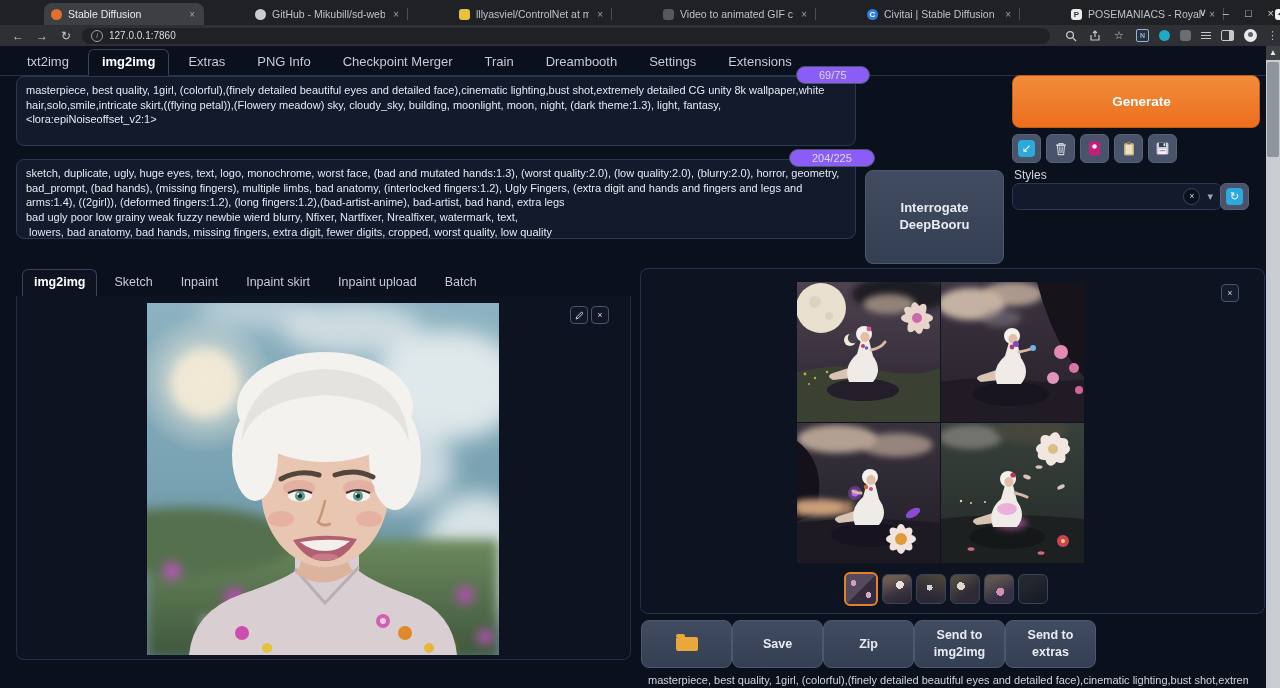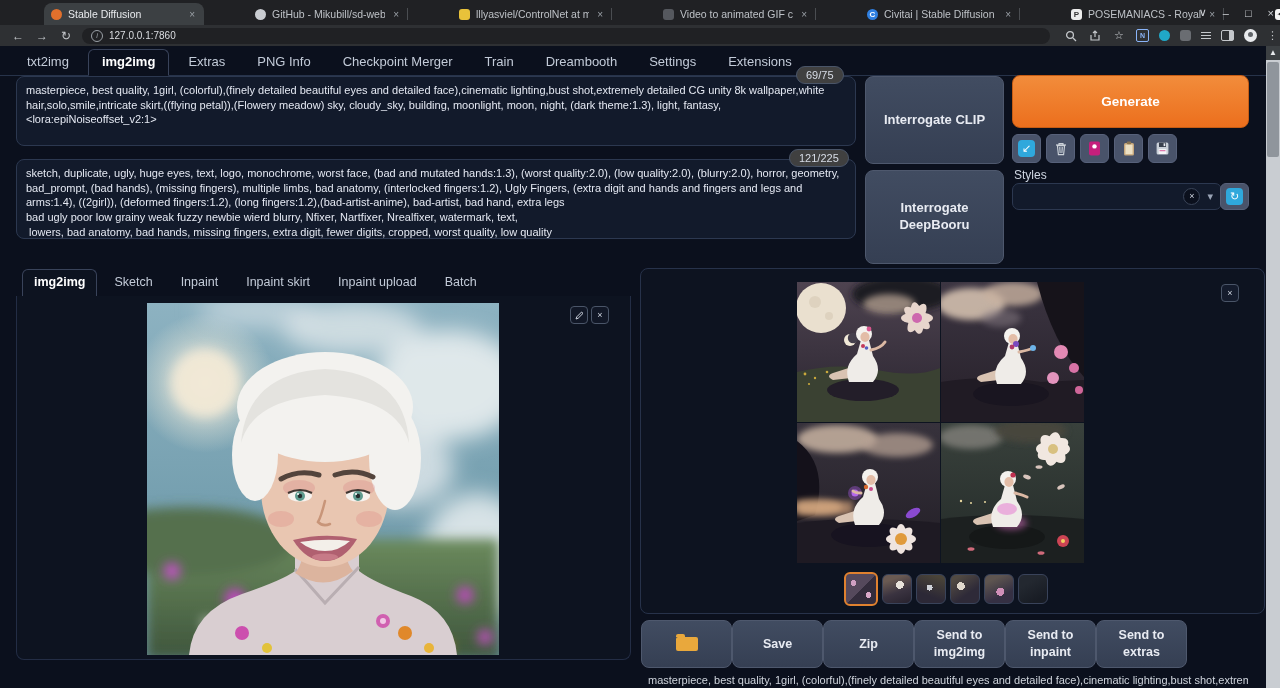--- a/index.html
+++ b/index.html
@@ -55,33 +55,33 @@
   #app{position:absolute;top:46px;left:0;width:1266px;height:480px;background:#0b101d;color:#e5e9f0;}
   .navtabs{display:flex;gap:6px;padding:3px 14px 0;height:26px;border-bottom:1px solid #27334a;align-items:flex-end;}
   .navtab{padding:4px 13px 6px;color:#c3cbd8;font-size:13px;white-space:nowrap;}
   .navtab.active{color:#fff;font-weight:700;border:1px solid #39435a;border-bottom:1px solid #0b101d;
     border-radius:6px 6px 0 0;margin-bottom:-1px;background:#0b101d;}
 
   .txtbox{position:absolute;background:#121a2b;border:1px solid #2c3850;border-radius:8px;
     color:#e4e8f2;font-size:11px;line-height:1.33;padding:6px 9px;white-space:pre-wrap;overflow:hidden;}
   #promptbox{left:16px;top:30px;width:820px;height:56px;}
   #negbox{left:16px;top:113px;width:820px;height:66px;}
-  .counter{position:absolute;background:#404040;border:1px solid #4a5568;border-radius:9px;
-    color:#d7dce6;font-size:11px;padding:2px 9px;}
+  .counter{position:absolute;background:#8b5cf6;border:1px solid #4a5568;border-radius:9px;
+    color:#d7dce6;font-size:11px;padding:2px 22px;}
   #cnt1{left:796px;top:20px;}
   #cnt2{left:789px;top:103px;}
 
   .graybtn{position:absolute;background:linear-gradient(180deg,#414c61,#353f53);border:1px solid #4e586d;
     border-radius:8px;color:#e8ebf2;font-size:13px;font-weight:700;display:flex;align-items:center;
     justify-content:center;text-align:center;line-height:1.3;}
   #interrclip{left:865px;top:30px;width:137px;height:86px;}
   #interrdb{left:865px;top:124px;width:137px;height:92px;}
   #generate{position:absolute;left:1012px;top:29px;width:235px;height:51px;
     background:linear-gradient(180deg,#f28c3b,#ec6f1d);border:1px solid #c65c14;border-radius:8px;
-    color:#fff;font-size:13.5px;font-weight:700;display:flex;align-items:center;justify-content:center;}
+    color:#fff;font-size:13.5px;font-weight:700;display:flex;align-items:center;justify-content:center;padding-left:11px;}
   .iconrow{position:absolute;left:1012px;top:88px;display:flex;gap:5px;}
   .minibtn{width:27px;height:27px;background:#49536a;border:1px solid #57617a;border-radius:6px;
     display:flex;align-items:center;justify-content:center;}
   .cyansq{width:17px;height:17px;background:#2fa8dc;border-radius:4px;color:#fff;font-size:11px;
     display:flex;align-items:center;justify-content:center;}
   .styles-label{position:absolute;left:1014px;top:122px;font-size:12px;color:#cfd6e2;}
   .styles-select{position:absolute;left:1012px;top:137px;width:200px;height:25px;background:#121a2b;
     border:1px solid #2c3850;border-radius:7px;display:flex;align-items:center;justify-content:flex-end;
     gap:7px;padding-right:8px;color:#9aa4b6;font-size:11px;}
   .clear-x{width:15px;height:15px;border-radius:50%;background:#0b101d;border:1px solid #3a4458;
@@ -235,23 +235,22 @@
       <div class="navtab">Settings</div>
       <div class="navtab">Extensions</div>
     </div>
 
     <div id="promptbox" class="txtbox">masterpiece, best quality, 1girl, (colorful),(finely detailed beautiful eyes and detailed face),cinematic lighting,bust shot,extremely detailed CG unity 8k wallpaper,white hair,solo,smile,intricate skirt,((flying petal)),(Flowery meadow) sky, cloudy_sky, building, moonlight, moon, night, (dark theme:1.3), light, fantasy,
 &lt;lora:epiNoiseoffset_v2:1&gt;</div>
     <div id="cnt1" class="counter">69/75</div>
     <div id="negbox" class="txtbox">sketch, duplicate, ugly, huge eyes, text, logo, monochrome, worst face, (bad and mutated hands:1.3), (worst quality:2.0), (low quality:2.0), (blurry:2.0), horror, geometry, bad_prompt, (bad hands), (missing fingers), multiple limbs, bad anatomy, (interlocked fingers:1.2), Ugly Fingers, (extra digit and hands and fingers and legs and arms:1.4), ((2girl)), (deformed fingers:1.2), (long fingers:1.2),(bad-artist-anime), bad-artist, bad hand, extra legs
 bad ugly poor low grainy weak fuzzy newbie wierd blurry, Nfixer, Nartfixer, Nrealfixer, watermark, text,
  lowers, bad anatomy, bad hands, missing fingers, extra digit, fewer digits, cropped, worst quality, low quality</div>
-    <div id="cnt2" class="counter">121/225</div>
-
-    <div id="interrclip" class="graybtn">Interrogate CLIP</div>
+    <div id="cnt2" class="counter">204/225</div>
+
     <div id="interrdb" class="graybtn">Interrogate DeepBooru</div>
     <div id="generate">Generate</div>
 
     <div class="iconrow">
       <div class="minibtn">
         <span class="cyansq">↙</span>
       </div>
       <div class="minibtn">
         <svg class="icon-svg" width="14" height="14" viewBox="0 0 14 14">
             <path d="M2,3 L12,3" stroke="#cdd3da" stroke-width="1.2"></path>
@@ -597,19 +596,18 @@
       </div>
     </div>
 
     <div class="sendrow">
       <div class="sendbtn">
           <span class="folder"></span>
         </div>
       <div class="sendbtn">Save</div>
       <div class="sendbtn">Zip</div>
       <div class="sendbtn">Send to img2img</div>
-      <div class="sendbtn">Send to inpaint</div>
       <div class="sendbtn">Send to extras</div>
     </div>
 
     <div class="caption">masterpiece, best quality, 1girl, (colorful),(finely detailed beautiful eyes and detailed face),cinematic lighting,bust shot,extremely detailed CG</div>
   </div>
 </div>
 
 </body></html>

